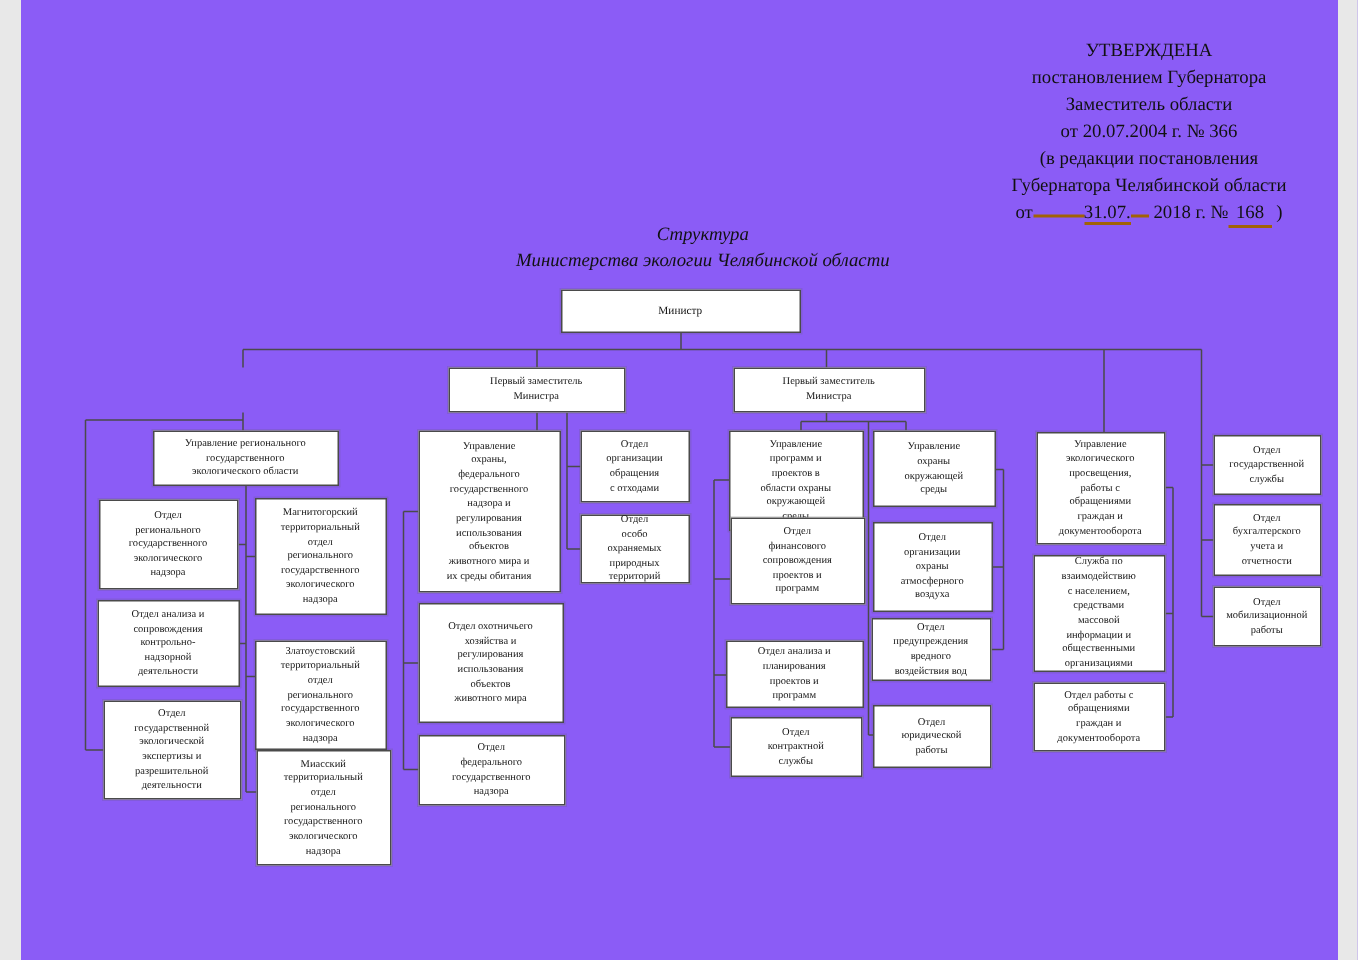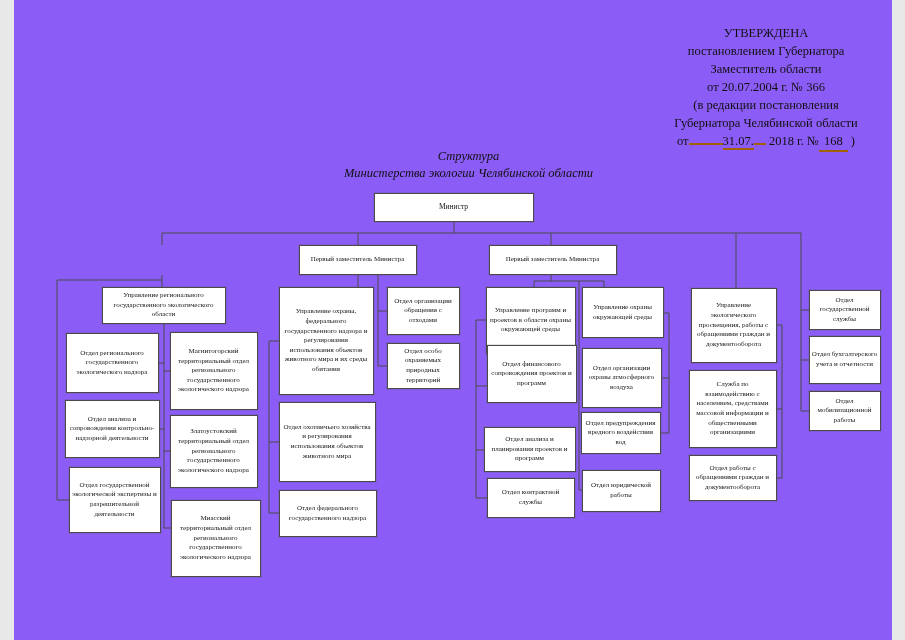--- a/index.html
+++ b/index.html
@@ -19,21 +19,21 @@
   .chart-title{
     position:absolute;left:155px;top:148px;width:600px;
     text-align:center;font-size:12.5px;line-height:17px;color:#111;font-style:italic;
   }
   .lines{position:absolute;left:0;top:0;}
   .box{
     position:absolute;box-sizing:border-box;
     border:1px solid #4a4a4a;background:#fff;
     display:flex;align-items:center;justify-content:center;
     text-align:center;font-size:7px;line-height:1.38;
-    padding:1px 2px;color:#151515;
+    padding:1px 18px;color:#151515;
     box-shadow:0 0 0 1px rgba(90,90,90,0.18);
   }
   .box.lvl1{font-size:7.5px;}
 </style>
 </head>
 <body>
 
 <div class="page">
 
   <div class="approval">
@@ -82,21 +82,21 @@
   <div class="box lvl1" style="left:360px;top:193px;width:160px;height:29px">Министр</div>
 
   <div class="box" style="left:285px;top:245px;width:118px;height:30px">Первый заместитель Министра</div>
   <div class="box" style="left:475px;top:245px;width:128px;height:30px">Первый заместитель Министра</div>
 
   <div class="box" style="left:88px;top:287px;width:124px;height:37px">Управление регионального государственного экологического области</div>
   <div class="box" style="left:52px;top:333px;width:93px;height:60px">Отдел регионального государственного экологического надзора</div>
   <div class="box" style="left:51px;top:400px;width:95px;height:58px">Отдел анализа и сопровождения контрольно-надзорной деятельности</div>
   <div class="box" style="left:55px;top:467px;width:92px;height:66px">Отдел государственной экологической экспертизы и разрешительной деятельности</div>
   <div class="box" style="left:156px;top:332px;width:88px;height:78px">Магнитогорский территориальный отдел регионального государственного экологического надзора</div>
-  <div class="box" style="left:156px;top:415px;width:88px;height:73px">Златоустовский территориальный отдел регионального государственного экологического надзора</div>
+  <div class="box" style="left:156px;top:427px;width:88px;height:73px">Златоустовский территориальный отдел регионального государственного экологического надзора</div>
   <div class="box" style="left:157px;top:500px;width:90px;height:77px">Миасский территориальный отдел регионального государственного экологического надзора</div>
 
   <div class="box" style="left:265px;top:287px;width:95px;height:108px">Управление охраны, федерального государственного надзора и регулирования использования объектов животного мира и их среды обитания</div>
   <div class="box" style="left:265px;top:402px;width:97px;height:80px">Отдел охотничьего хозяйства и регулирования использования объектов животного мира</div>
   <div class="box" style="left:265px;top:490px;width:98px;height:47px">Отдел федерального государственного надзора</div>
   <div class="box" style="left:373px;top:287px;width:73px;height:48px">Отдел организации обращения с отходами</div>
   <div class="box" style="left:373px;top:343px;width:73px;height:46px">Отдел особо охраняемых природных территорий</div>
 
   <div class="box" style="left:472px;top:287px;width:90px;height:67px">Управление программ и проектов в области охраны окружающей среды</div>
   <div class="box" style="left:473px;top:345px;width:90px;height:58px">Отдел финансового сопровождения проектов и программ</div>

